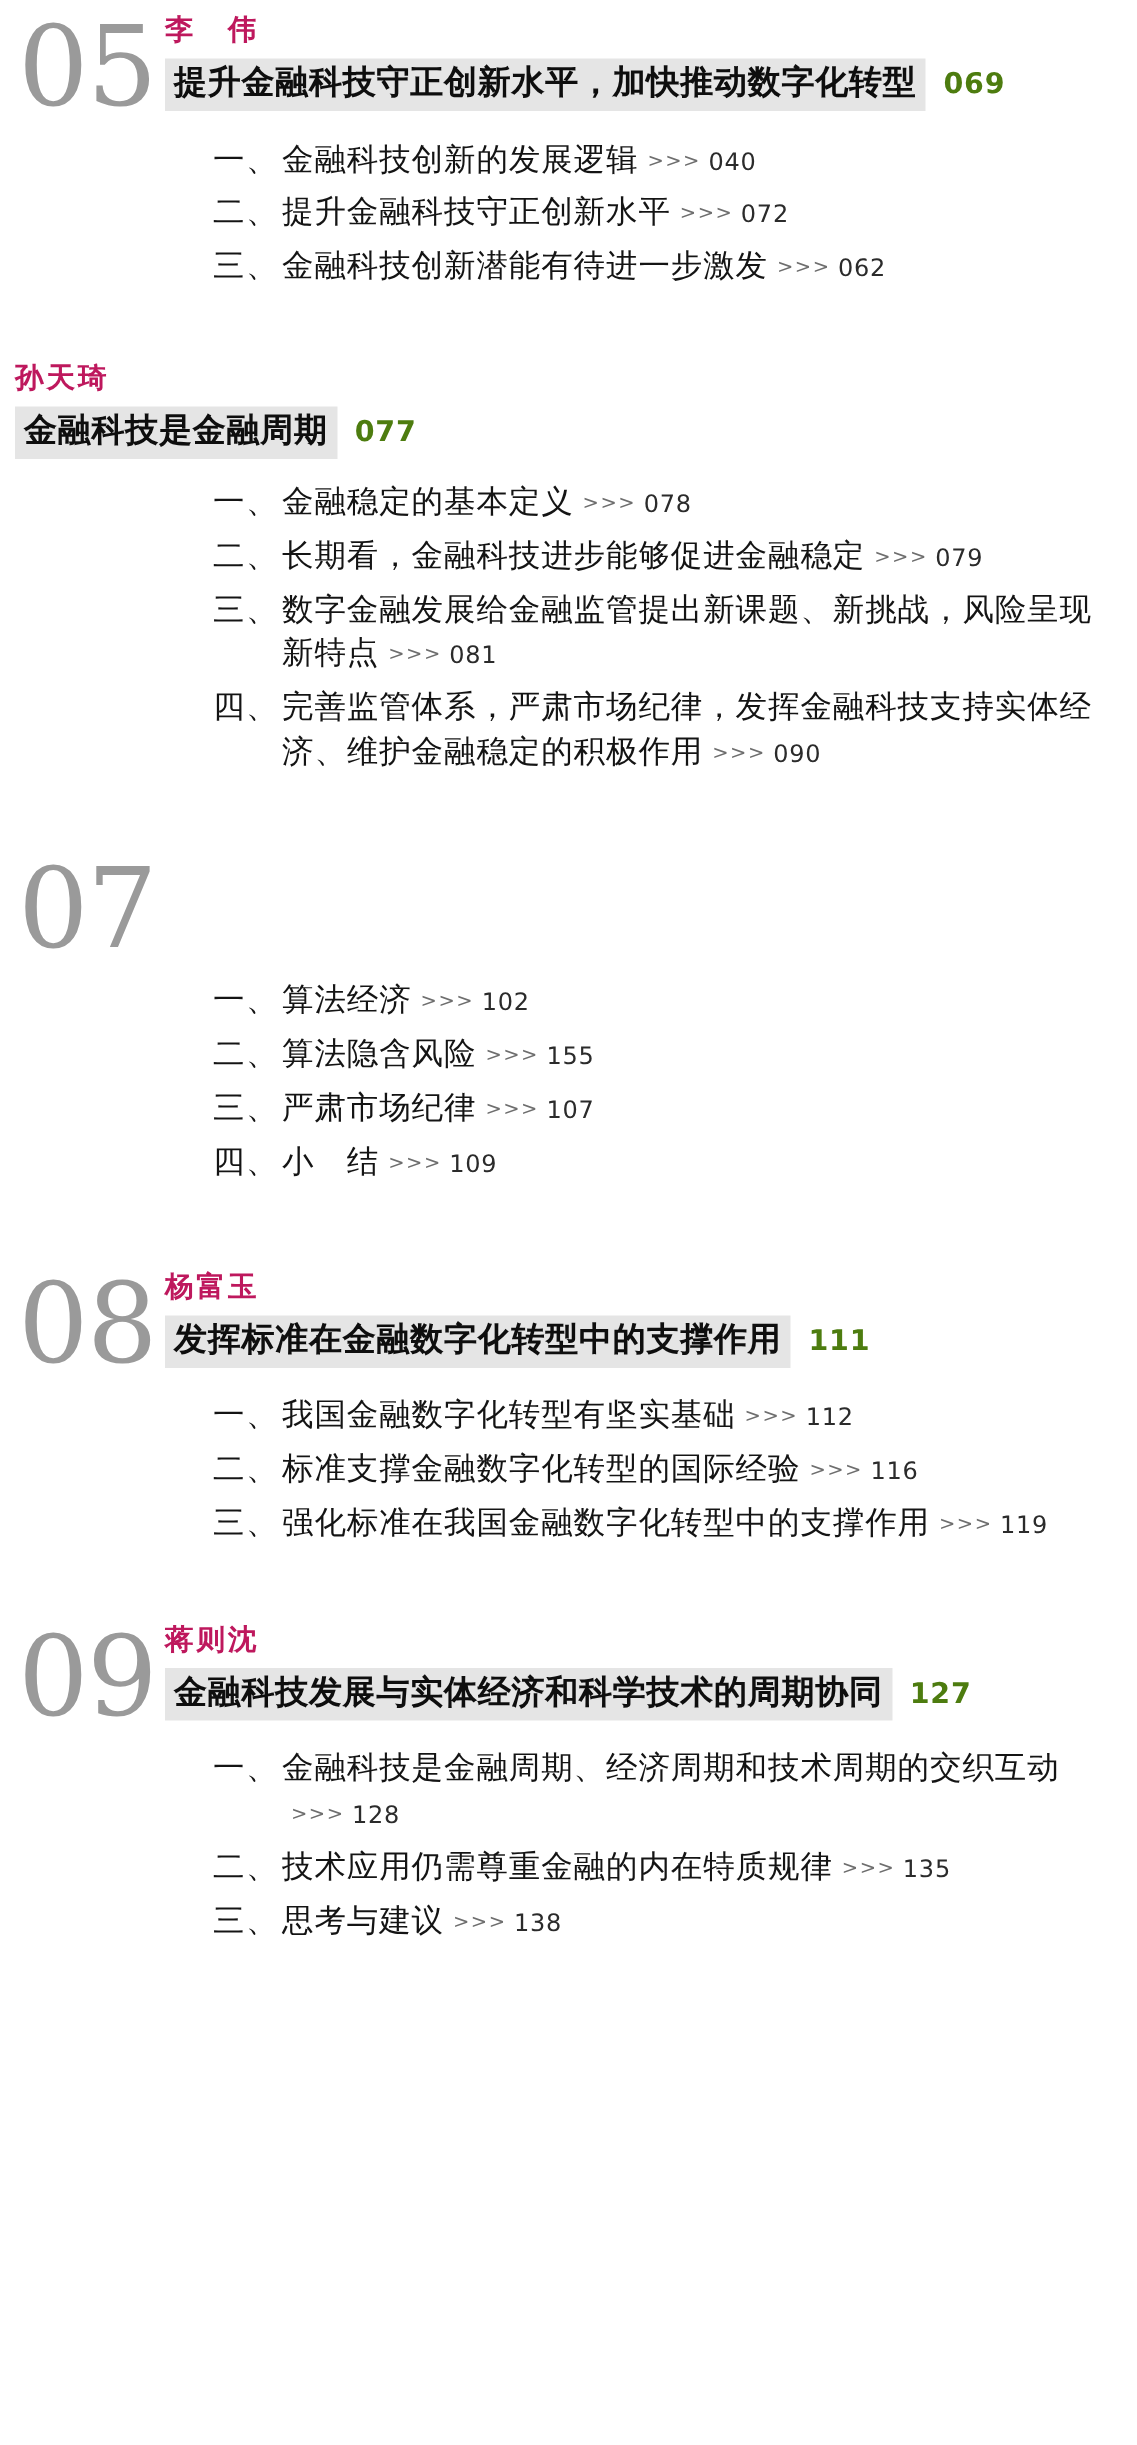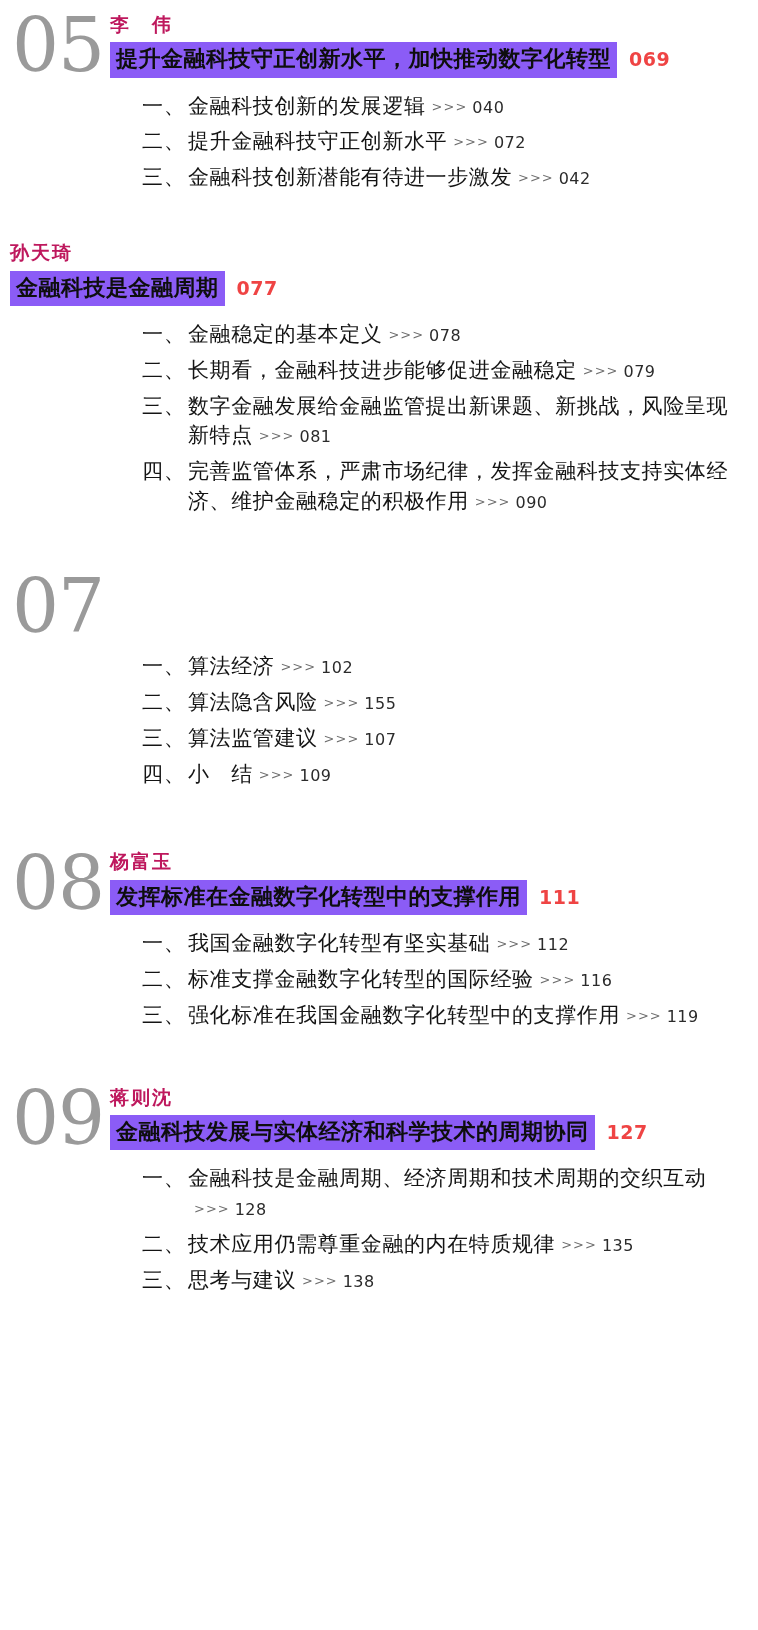--- a/index.html
+++ b/index.html
@@ -20,21 +20,21 @@
     height: 1630px;
     box-sizing: border-box;
     padding: 4px 18px 0 10px;
   }
   .entry {
     position: relative;
     margin-bottom: 6px;
   }
   .entry-head {
     display: flex;
-    align-items: flex-end;
+    align-items: center;
   }
   .num {
     font-family: "DejaVu Serif", "Liberation Serif", serif;
     font-size: 74px;
     line-height: 0.86;
     font-weight: 400;
     color: #9a9a9a;
     letter-spacing: -1px;
     width: 98px;
     flex: 0 0 98px;
@@ -58,30 +58,30 @@
   .title-row {
     display: flex;
     align-items: baseline;
     flex-wrap: wrap;
   }
   .title {
     font-family: "DejaVu Sans", "Liberation Sans", sans-serif;
     font-size: 22px;
     font-weight: 700;
     color: #0e0e0e;
-    background: #8b5cf6;
+    background: #e5e5e5;
     padding: 3px 6px 4px 6px;
     letter-spacing: 0.5px;
     line-height: 1.28;
   }
   .title-page {
     font-family: "DejaVu Sans", "Liberation Sans", sans-serif;
     font-size: 19px;
     font-weight: 700;
-    color: #ef4444;
+    color: #4d7c0f;
     margin-left: 12px;
     letter-spacing: 0.5px;
   }
   .sections {
     margin: 14px 0 0 132px;
   }
   .section {
     display: flex;
     align-items: baseline;
     font-size: 21px;
@@ -146,21 +146,21 @@
       </div>
       <div class="section">
         <span class="sec-label">二、</span>
         <span class="sec-body">
           <span class="sec-text">提升金融科技守正创新水平</span><span class="dots">&gt;&gt;&gt;</span><span class="sec-page">072</span>
         </span>
       </div>
       <div class="section">
         <span class="sec-label">三、</span>
         <span class="sec-body">
-          <span class="sec-text">金融科技创新潜能有待进一步激发</span><span class="dots">&gt;&gt;&gt;</span><span class="sec-page">042</span>
+          <span class="sec-text">金融科技创新潜能有待进一步激发</span><span class="dots">&gt;&gt;&gt;</span><span class="sec-page">062</span>
         </span>
       </div>
     </div>
   </div>
 
   <div class="spacer-06"></div>
 
   <div class="entry">
     <div class="entry-head">
       <div class="head-right">
@@ -214,21 +214,21 @@
       </div>
       <div class="section">
         <span class="sec-label">二、</span>
         <span class="sec-body">
           <span class="sec-text">算法隐含风险</span><span class="dots">&gt;&gt;&gt;</span><span class="sec-page">155</span>
         </span>
       </div>
       <div class="section">
         <span class="sec-label">三、</span>
         <span class="sec-body">
-          <span class="sec-text">算法监管建议</span><span class="dots">&gt;&gt;&gt;</span><span class="sec-page">107</span>
+          <span class="sec-text">严肃市场纪律</span><span class="dots">&gt;&gt;&gt;</span><span class="sec-page">107</span>
         </span>
       </div>
       <div class="section">
         <span class="sec-label">四、</span>
         <span class="sec-body">
           <span class="sec-text">小　结</span><span class="dots">&gt;&gt;&gt;</span><span class="sec-page">109</span>
         </span>
       </div>
     </div>
   </div>

